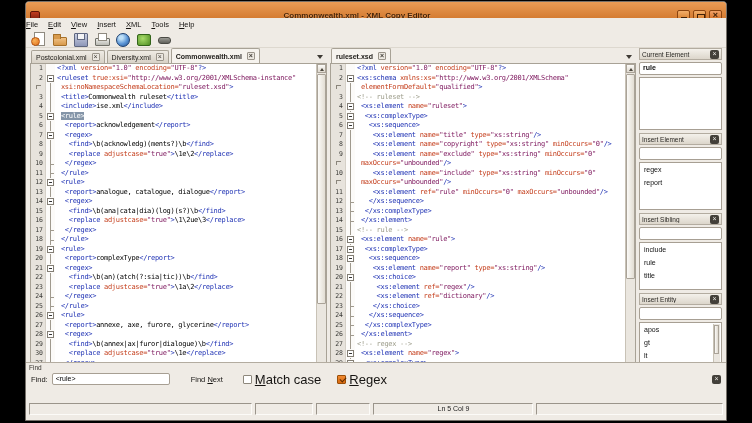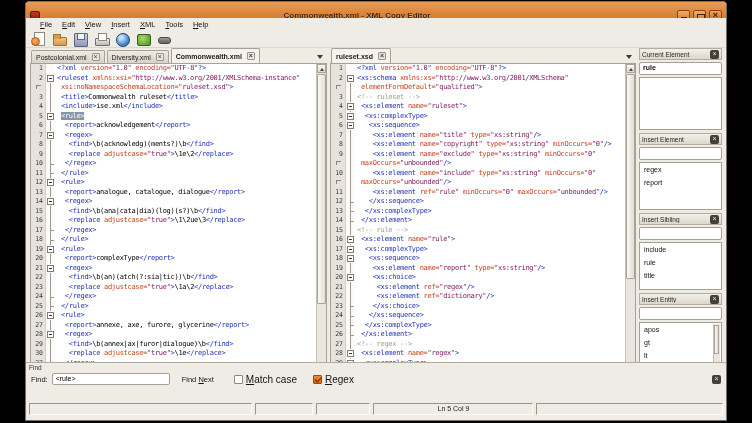--- a/index.html
+++ b/index.html
@@ -9,21 +9,21 @@
   
   .titlebar{position:absolute;left:0;top:0;right:0;height:28px;background:linear-gradient(#E99C56,#C76619);border-radius:3px 3px 0 0;border-bottom:1px solid #A04F10;display:flex;align-items:center;padding:0 4px}
   .appicon{width:10px;height:10px;background:linear-gradient(#C23B1F,#7E1F0C);border:1px solid #5E1507;border-radius:2px;flex:0 0 auto}
   .wtitle{flex:1;text-align:center;font-size:8px;font-weight:bold;color:#4A2608;text-shadow:0 1px 0 rgba(255,255,255,.3);white-space:nowrap;overflow:hidden}
   .wbtn{width:13px;height:11px;margin-left:3px;border-radius:2px;background:linear-gradient(#F2AE6B,#D67B28);border:1px solid #8A4410;position:relative;flex:0 0 auto}
   .wbtn.min::before{content:"";position:absolute;left:3px;bottom:2px;width:6px;height:1.5px;background:#40220A}
   .wbtn.max::before{content:"";position:absolute;left:3px;top:2.5px;width:6px;height:5px;border:1px solid #40220A}
   .wbtn.close{background:linear-gradient(#F2A268,#D06A1C)}
   .wbtn.close::before{content:"×";position:absolute;left:0;right:0;top:0;font-size:9px;line-height:9px;text-align:center;color:#40220A;font-weight:bold}
   
-  .menubar{position:absolute;left:0;top:16px;right:0;height:12px;display:flex;align-items:center;padding-left:14px;background:#EFEBE5}
+  .menubar{position:absolute;left:0;top:16px;right:0;height:12px;display:flex;align-items:center;padding-left:0;background:#EFEBE5}
   .menuitem{font-size:7.5px;color:#161412;margin-right:10px}
   .toolbar{position:absolute;left:0;top:28px;right:0;height:18px;display:flex;align-items:center;padding-left:5px;background:#EFEBE5;border-bottom:1px solid #DDD8CF}
   .tbtn{margin-right:6px}
   .ic{width:15px;height:14px;position:relative;display:block}
   .new-document-icon::before{content:"";position:absolute;left:3px;top:0;width:9px;height:12px;background:#fff;border:1px solid #8F8A80}
   .new-document-icon::after{content:"";position:absolute;left:0;bottom:0;width:7px;height:7px;border-radius:50%;background:radial-gradient(circle at 35% 35%,#F7B158,#E2711C);border:1px solid #B5540F}
   .open-folder-icon::before{content:"";position:absolute;left:1px;top:5px;width:12px;height:7px;background:linear-gradient(#F0C185,#D89A4C);border:1px solid #A5702A;border-radius:1px}
   .open-folder-icon::after{content:"";position:absolute;left:1px;top:2px;width:6px;height:4px;background:#D89A4C;border:1px solid #A5702A;border-bottom:none;border-radius:1px 1px 0 0}
   .save-icon::before{content:"";position:absolute;left:1px;top:1px;width:12px;height:12px;background:linear-gradient(#C9CFE2,#8E97B8);border:1px solid #5F6780;border-radius:1px}
   .save-icon::after{content:"";position:absolute;left:4px;top:1px;width:6px;height:5px;background:#F4F4F6;border:1px solid #5F6780}
@@ -79,26 +79,26 @@
   .pitem{height:13px;line-height:12px;padding:0 4px;color:#111}
   .pscroll{position:absolute;top:1px;right:1px;bottom:1px;width:7px;background:#EAE6DF;border-left:1px solid #C8C2B6}
   .pthumb{position:absolute;top:1px;left:0;width:5px;height:60%;background:linear-gradient(90deg,#FBFAF7,#DFD9CF);border:1px solid #AAA398}
   .pdn{position:absolute;bottom:0;left:0.5px;width:0;height:0;border-left:2.5px solid transparent;border-right:2.5px solid transparent;border-top:3px solid #4A453C}
   
   .findbar{position:absolute;left:0;right:0;top:360px;height:23px;background:#EFEBE5;border-top:1px solid #B3ACA0}
   .findcap{height:9px;font-size:6.5px;color:#33312C;padding:1px 0 0 3px}
   .findrow{height:14px;display:flex;align-items:center;padding:0 5px}
   .findlabel{font-size:7.5px;color:#161412}
   .findinput{width:118px;height:12px;background:#fff;border:1px solid #A79F93;border-radius:2px;font-size:7px;line-height:10px;padding:0 3px;margin-left:4px}
-  .findnext{font-size:7.5px;color:#161412;margin-left:12px}
+  .findnext{font-size:7.5px;color:#161412;margin-left:21px}
   .cb{width:9px;height:9px;border:1px solid #8E887C;background:#fff;display:inline-block;position:relative;border-radius:1px;flex:0 0 auto}
   .cb.checked{background:linear-gradient(#F08A31,#D96A10);border-color:#9A4E08}
   .cb.checked::after{content:"";position:absolute;left:1.5px;top:1.5px;width:5px;height:3px;border-left:1.5px solid #5E2B00;border-bottom:1.5px solid #5E2B00;transform:rotate(-45deg)}
   .cb.mc{margin-left:20px}.cb.rx{margin-left:16px}
-  .cblabel{font-size:10px;color:#161412;margin-left:3px}
+  .cblabel{font-size:13px;color:#161412;margin-left:3px}
   .findclose{margin-left:auto;width:9px;height:9px;background:#43403A;border-radius:2px;position:relative}
   .findclose::before{content:"×";position:absolute;left:0;right:0;top:-0.5px;color:#EDEBE6;font-size:7px;line-height:9px;text-align:center}
   
   .statusbar{position:absolute;left:0;right:0;top:399px;height:16px;background:#EFEBE5;display:flex;align-items:center;gap:3px;padding:0 3px}
   .scell{height:12px;border:1px solid;border-color:#9A948A #FCFBF8 #FCFBF8 #9A948A;font-size:7px;line-height:10px;color:#222}
   .scell.c0{flex:1.2}.scell.c1{width:58px}.scell.c2{width:54px}.scell.c3{width:160px;text-align:center}.scell.c4{flex:1}
   u{text-decoration:underline}
 </style>
 </head>
 <body>
@@ -164,21 +164,21 @@
             </div>
             <span class="tablist-arrow"></span>
           </div>
         <div class="editor" id="led">
           <div class="vscroll">
             <span class="sarrow up"></span>
             <span class="sthumb"></span>
             <span class="sarrow dn"></span>
           </div>
         <div class="edrow"><span class="lnum">1</span><span class="fold f-n"></span><span class="ecode"><span class="tk-b">&lt;?xml</span><span class="tk-t"> </span><span class="tk-a">version=</span><span class="tk-s">"1.0"</span><span class="tk-t"> </span><span class="tk-a">encoding=</span><span class="tk-s">"UTF-8"</span><span class="tk-b">?&gt;</span></span></div>
-            <div class="edrow"><span class="lnum">2</span><span class="fold f-m"><i class="fbox"></i></span><span class="ecode"><span class="tk-b">&lt;ruleset</span><span class="tk-t"> </span><span class="tk-a">xmlns:xsi=</span><span class="tk-s">"http://www.w3.org/2001/XMLSchema-instance"</span></span></div>
+            <div class="edrow"><span class="lnum">2</span><span class="fold f-m"><i class="fbox"></i></span><span class="ecode"><span class="tk-b">&lt;ruleset</span><span class="tk-t"> </span><span class="tk-a">true:xsi=</span><span class="tk-s">"http://www.w3.org/2001/XMLSchema-instance"</span></span></div>
             <div class="edrow"><span class="lnum"><i class="wrapmark"></i></span><span class="fold f-l"></span><span class="ecode"><span class="tk-t"> </span><span class="tk-a">xsi:noNamespaceSchemaLocation=</span><span class="tk-s">"ruleset.xsd"</span><span class="tk-b">&gt;</span></span></div>
             <div class="edrow"><span class="lnum">3</span><span class="fold f-l"></span><span class="ecode"><span class="tk-t"> </span><span class="tk-b">&lt;title</span><span class="tk-b">&gt;</span><span class="tk-t">Commonwealth ruleset</span><span class="tk-b">&lt;/title</span><span class="tk-b">&gt;</span></span></div>
             <div class="edrow"><span class="lnum">4</span><span class="fold f-l"></span><span class="ecode"><span class="tk-t"> </span><span class="tk-b">&lt;include</span><span class="tk-b">&gt;</span><span class="tk-t">ise.xml</span><span class="tk-b">&lt;/include</span><span class="tk-b">&gt;</span></span></div>
             <div class="edrow"><span class="lnum">5</span><span class="fold f-m"><i class="fbox"></i></span><span class="ecode"> <span class="sel"><span class="tk-b">&lt;rule</span><span class="tk-b">&gt;</span></span></span></div>
             <div class="edrow"><span class="lnum">6</span><span class="fold f-l"></span><span class="ecode"><span class="tk-t">  </span><span class="tk-b">&lt;report</span><span class="tk-b">&gt;</span><span class="tk-t">acknowledgement</span><span class="tk-b">&lt;/report</span><span class="tk-b">&gt;</span></span></div>
             <div class="edrow"><span class="lnum">7</span><span class="fold f-m"><i class="fbox"></i></span><span class="ecode"><span class="tk-t">  </span><span class="tk-b">&lt;regex</span><span class="tk-b">&gt;</span></span></div>
             <div class="edrow"><span class="lnum">8</span><span class="fold f-l"></span><span class="ecode"><span class="tk-t">   </span><span class="tk-b">&lt;find</span><span class="tk-b">&gt;</span><span class="tk-t">\b(acknowledg)(ments?)\b</span><span class="tk-b">&lt;/find</span><span class="tk-b">&gt;</span></span></div>
             <div class="edrow"><span class="lnum">9</span><span class="fold f-l"></span><span class="ecode"><span class="tk-t">   </span><span class="tk-b">&lt;replace</span><span class="tk-t"> </span><span class="tk-a">adjustcase=</span><span class="tk-s">"true"</span><span class="tk-b">&gt;</span><span class="tk-t">\1e\2</span><span class="tk-b">&lt;/replace</span><span class="tk-b">&gt;</span></span></div>
             <div class="edrow"><span class="lnum">10</span><span class="fold f-e"></span><span class="ecode"><span class="tk-t">  </span><span class="tk-b">&lt;/regex</span><span class="tk-b">&gt;</span></span></div>
             <div class="edrow"><span class="lnum">11</span><span class="fold f-e"></span><span class="ecode"><span class="tk-t"> </span><span class="tk-b">&lt;/rule</span><span class="tk-b">&gt;</span></span></div>

